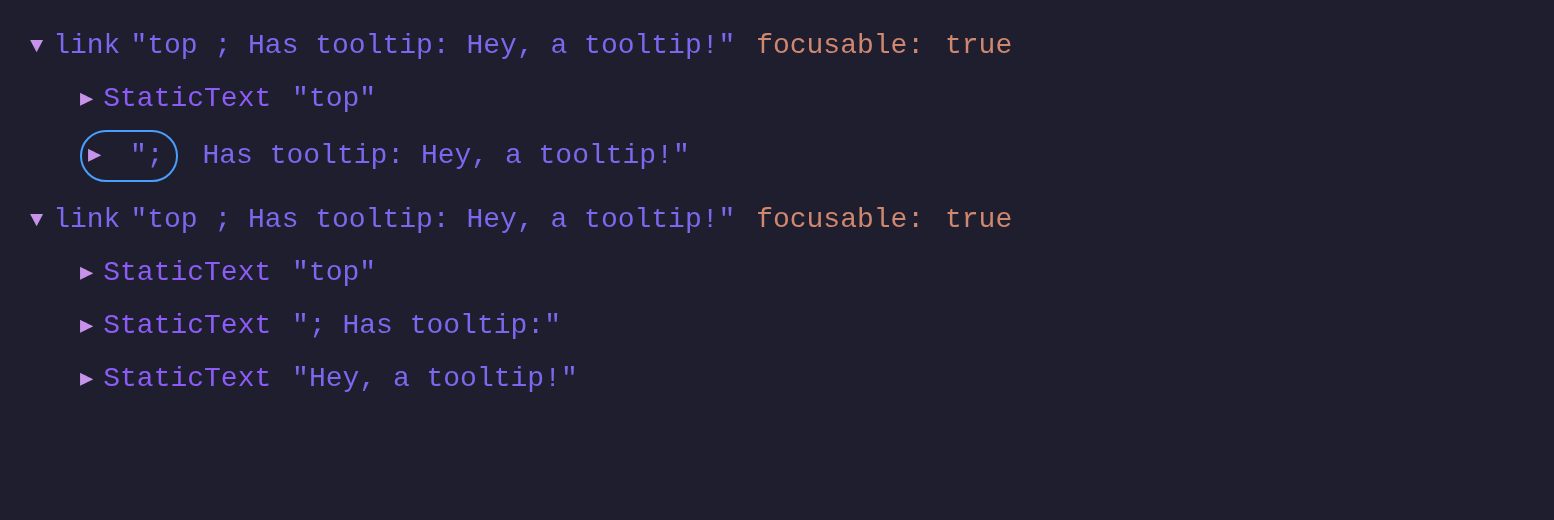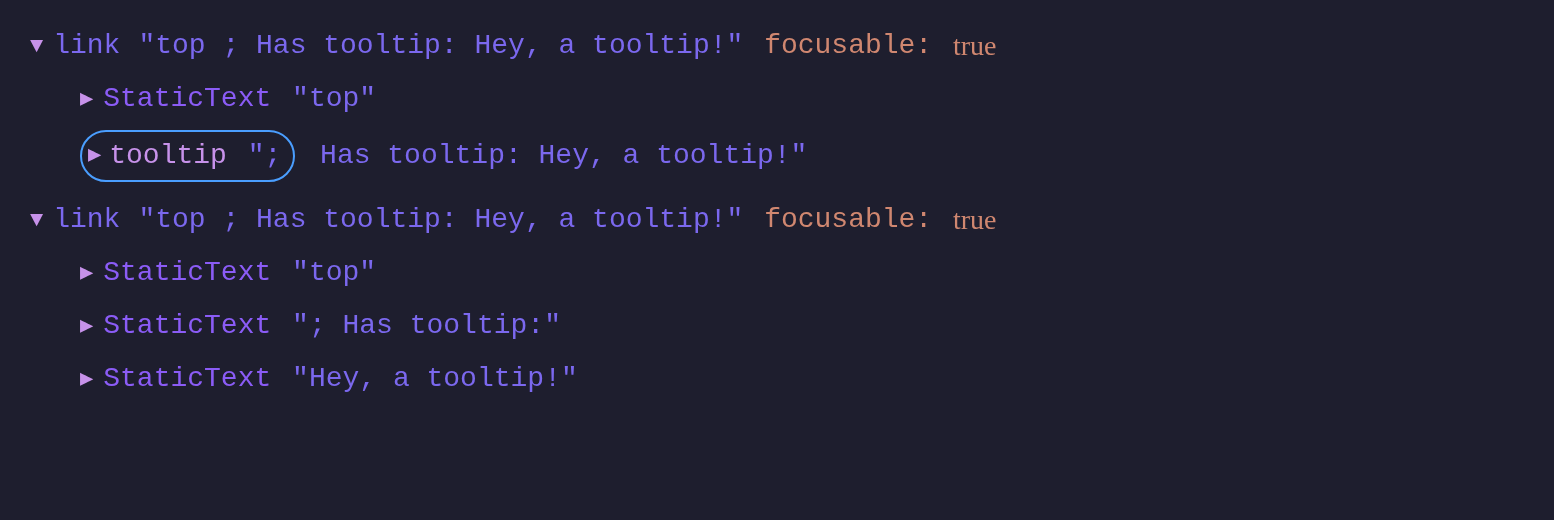--- a/index.html
+++ b/index.html
@@ -42,21 +42,21 @@
 
     .triangle-right {
       color: #c792ea;
       margin-right: 10px;
       font-size: 22px;
       display: inline-block;
     }
 
     .keyword-link {
       color: #7b68ee;
-      margin-right: 18px;
+      margin-right: 10px;
     }
 
     .keyword-static {
       color: #8b5cf6;
     }
 
     .keyword-tooltip {
       color: #c792ea;
     }
 
@@ -64,21 +64,20 @@
       color: #7b68ee;
     }
 
     .property-name {
       color: #d08770;
       text-align: center;
     }
 
     .property-value-true {
       color: #d08770;
-      font-family: Liberation Serif, serif;
     }
 
     .tooltip-circle {
       display: inline-flex;
       align-items: center;
       border: 2px solid #4a9eff;
       border-radius: 50px;
       padding: 2px 12px 2px 6px;
       margin-right: 4px;
     }
@@ -113,21 +112,20 @@
   <div class="tree-row indent-1">
     <span class="triangle-right">▶</span>
     <span class="keyword-static">StaticText</span>
     <span class="space">&nbsp;</span>
     <span class="string-value">"top"</span>
   </div>
 
   <div class="tree-row indent-1">
     <span class="tooltip-circle">
       <span class="triangle-right">▶</span>
-      <span class="keyword-tooltip">tooltip</span>
       <span class="space">&nbsp;</span>
       <span class="string-value">";</span>
     </span>
     <span class="space">&nbsp;</span>
     <span class="string-value">Has tooltip: Hey, a tooltip!"</span>
   </div>
 
   <div class="separator"></div>
 
   <div class="tree-row">

